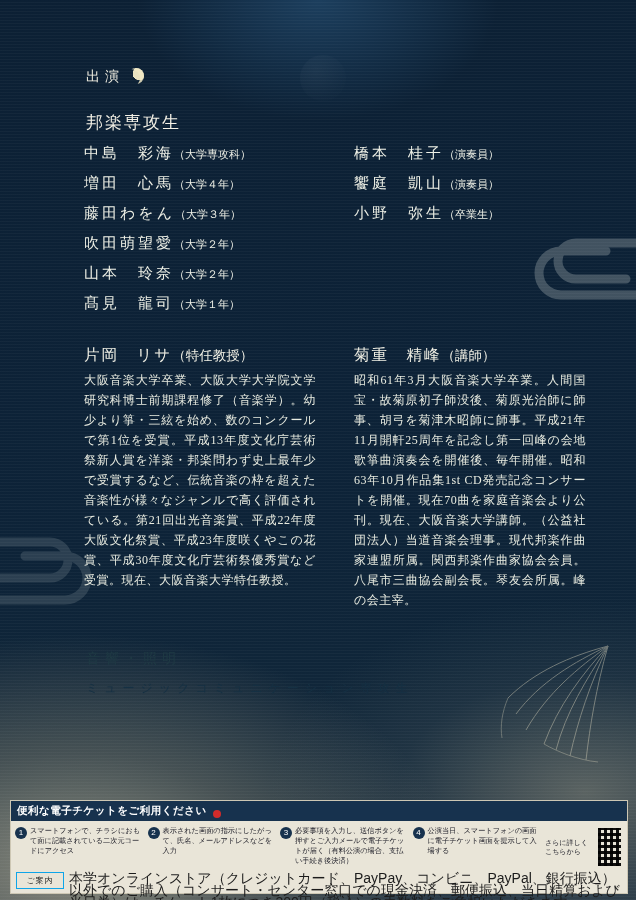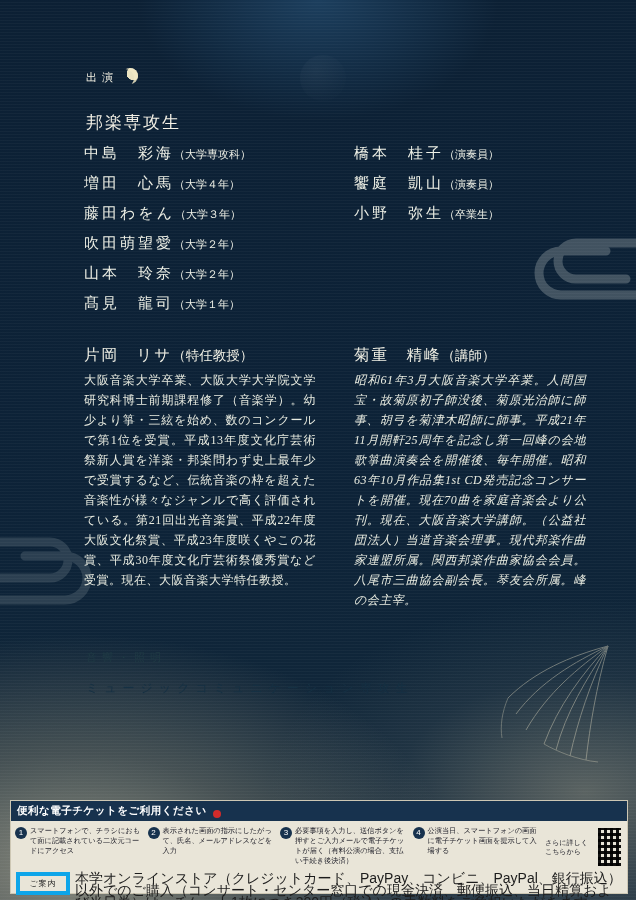--- a/index.html
+++ b/index.html
@@ -34,21 +34,21 @@
   .moon{
     position:absolute;left:300px;top:55px;width:46px;height:46px;border-radius:50%;
     background:radial-gradient(circle at 35% 35%, rgba(255,255,255,0.10), rgba(255,255,255,0.02) 70%);
     pointer-events:none;opacity:.4;
   }
   .content{position:relative;z-index:3;}
 
   .sec-head{
     position:absolute;
     color:#f2efe2;
-    font-size:11px;
+    font-size:14px;
     letter-spacing:5px;
     font-family:"Liberation Serif", serif;
   }
   .sec-head .crescent{
     display:inline-block;width:16px;height:16px;margin-left:4px;vertical-align:-3px;
     border-radius:50%;
     background:radial-gradient(circle at 70% 35%, rgba(244,236,200,0.95) 0 42%, rgba(244,236,200,0.0) 43%);
     box-shadow:inset -5px 2px 0 -1px rgba(240,232,196,0.85);
   }
 
@@ -89,21 +89,21 @@
     font-size:8px;display:flex;align-items:center;justify-content:center;margin-top:1px;
   }
   .qrcell{flex:0 0 78px;display:flex;align-items:center;gap:3px;}
   .qrtxt{font-size:7px;line-height:9px;color:#20202a;writing-mode:horizontal-tb;}
   .qr{width:38px;height:38px;background:
       repeating-linear-gradient(90deg,#111 0 3px,#e9e5d8 3px 6px),
       repeating-linear-gradient(0deg,#111 0 3px,rgba(233,229,216,0) 3px 6px);
       background-blend-mode:multiply;border:2px solid #e9e5d8;}
   .ticket-foot{display:flex;gap:5px;padding:2px 5px 4px 5px;align-items:flex-start;}
   .guide{
-    flex:0 0 46px;border:4px solid #0ea5e9;font-size:8px;text-align:center;padding:2px 0;letter-spacing:1px;
+    flex:0 0 46px;border:1px solid #0ea5e9;font-size:8px;text-align:center;padding:2px 0;letter-spacing:1px;
   }
   .foot-txt{font-size:14px;line-height:12px;}
 </style>
 </head>
 <body>
 
 <div id="page">
 
   <div class="moon"></div>
 
@@ -177,21 +177,21 @@
     </div>
 
     <div class="bio-name" style="left:84px;top:345px;">
       <span>片岡　リサ</span><span style="font-size:13.5px;letter-spacing:0">（特任教授）</span>
     </div>
     <div class="bio-body" style="left:84px;top:370px;">大阪音楽大学卒業、大阪大学大学院文学研究科博士前期課程修了（音楽学）。幼少より箏・三絃を始め、数のコンクールで第1位を受賞。平成13年度文化庁芸術祭新人賞を洋楽・邦楽問わず史上最年少で受賞するなど、伝統音楽の枠を超えた音楽性が様々なジャンルで高く評価されている。第21回出光音楽賞、平成22年度大阪文化祭賞、平成23年度咲くやこの花賞、平成30年度文化庁芸術祭優秀賞など受賞。現在、大阪音楽大学特任教授。</div>
 
     <div class="bio-name" style="left:354px;top:345px;">
       <span>菊重　精峰</span><span style="font-size:13.5px;letter-spacing:0">（講師）</span>
     </div>
-    <div class="bio-body" style="left:354px;top:370px;font-style:italic;">昭和61年3月大阪音楽大学卒業。人間国宝・故菊原初子師没後、菊原光治師に師事、胡弓を菊津木昭師に師事。平成21年11月開軒25周年を記念し第一回峰の会地歌箏曲演奏会を開催後、毎年開催。昭和63年10月作品集1st CD発売記念コンサートを開催。現在70曲を家庭音楽会より公刊。現在、大阪音楽大学講師。（公益社団法人）当道音楽会理事。現代邦楽作曲家連盟所属。関西邦楽作曲家協会会員。八尾市三曲協会副会長。琴友会所属。峰の会主宰。</div>
+    <div class="bio-body" style="left:354px;top:370px;">昭和61年3月大阪音楽大学卒業。人間国宝・故菊原初子師没後、菊原光治師に師事、胡弓を菊津木昭師に師事。平成21年11月開軒25周年を記念し第一回峰の会地歌箏曲演奏会を開催後、毎年開催。昭和63年10月作品集1st CD発売記念コンサートを開催。現在70曲を家庭音楽会より公刊。現在、大阪音楽大学講師。（公益社団法人）当道音楽会理事。現代邦楽作曲家連盟所属。関西邦楽作曲家協会会員。八尾市三曲協会副会長。琴友会所属。峰の会主宰。</div>
 
     <div class="sec-head" style="left:86px;top:650px;color:#1f3a44;">
       <span>音響・照明</span>
     </div>
     <div class="maj2" style="left:86px;top:680px;color:#153043;">ミュージックコミュニケーション専攻生</div>
 
   </div>
 
   <div class="ticket">
     <div class="ticket-head">

